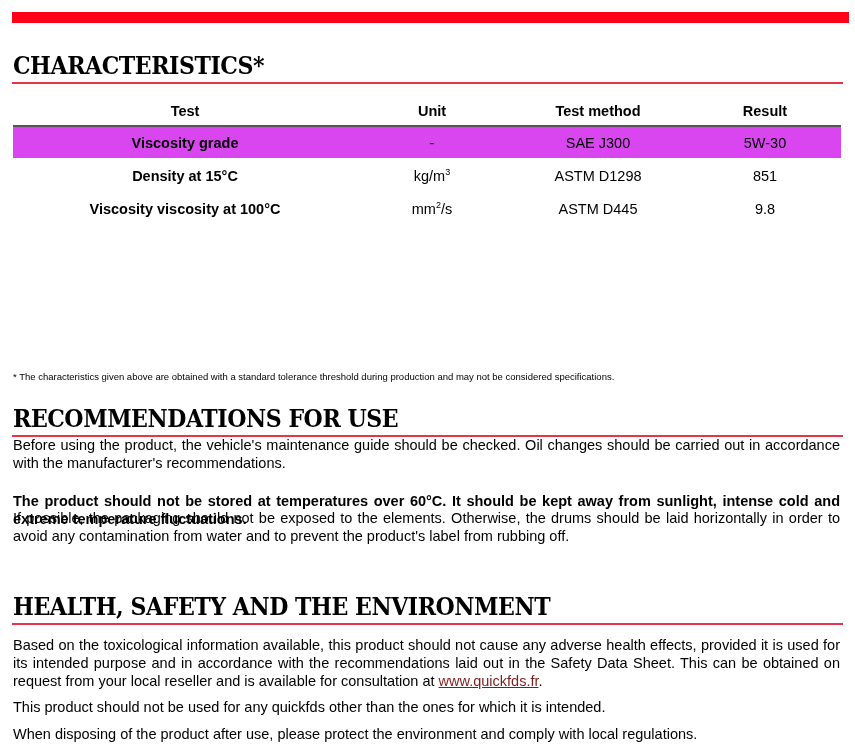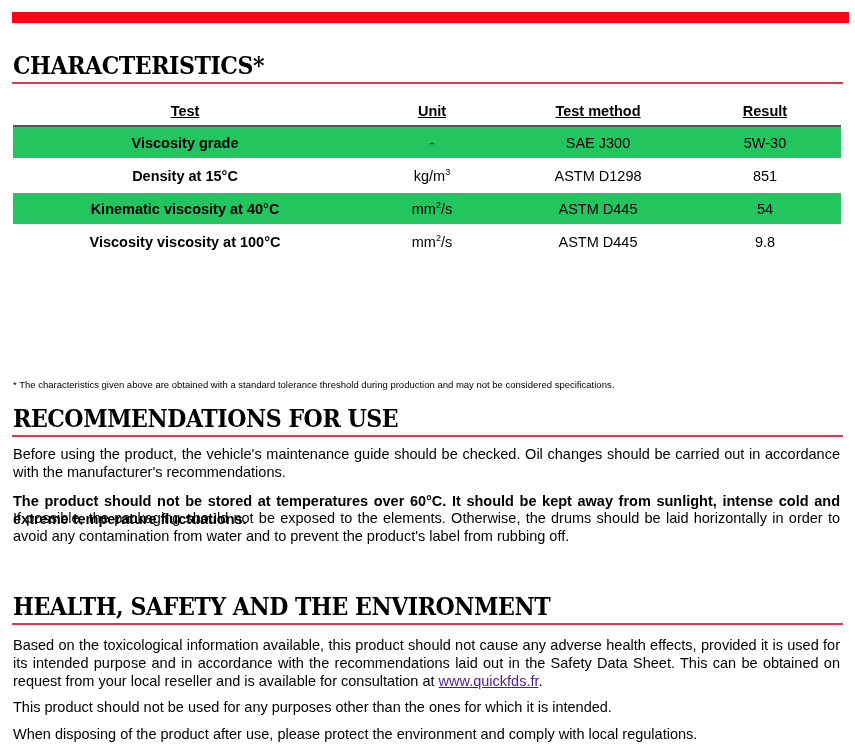--- a/index.html
+++ b/index.html
@@ -1,32 +1,32 @@
 <!DOCTYPE html>
 <html><head>
 <meta charset="utf-8">
 <style>
   html, body { margin: 0; padding: 0; background: #ffffff; }
   body { width: 855px; height: 749px; position: relative; overflow: hidden; font-family: "Liberation Sans", sans-serif; color: #000; }
   .top-bar { position: absolute; left: 12px; top: 12px; width: 837px; height: 11px; background: #ff0019; }
   .section-title { position: absolute; left: 13px; font-family: "DejaVu Serif", serif; font-weight: bold; font-size: 24px; letter-spacing: -0.5px; margin: 0; line-height: 28px; transform: scaleX(0.92); transform-origin: left center; white-space: nowrap; }
   .rule { position: absolute; left: 12px; width: 831px; height: 2px; background: #e8344a; }
   table.chars { position: absolute; left: 13px; top: 96px; width: 828px; border-collapse: collapse; font-size: 14.5px; }
-  table.chars th { font-weight: bold; height: 29px; text-align: center; border-bottom: 2px solid #555; padding: 0; text-decoration: underline; }
+  table.chars th { font-weight: bold; height: 29px; text-align: center; border-bottom: 2px solid #555; padding: 0; }
   table.chars td { height: 31px; padding: 0; text-align: center; border-top: 2px solid #fff; }
-  table.chars tr.shaded td { background: #22c55e; }
+  table.chars tr.shaded td { background: #d946ef; }
   table.chars td.test { font-weight: bold; }
   table.chars col.c1 { width: 344px; }
   table.chars col.c2 { width: 150px; }
   table.chars col.c3 { width: 182px; }
   table.chars col.c4 { width: 152px; }
   sup { font-size: 9px; line-height: 0; }
-  .footnote { position: absolute; left: 13px; top: 371px; font-size: 9.5px; white-space: nowrap; margin-top: 8px; }
+  .footnote { position: absolute; left: 13px; top: 371px; font-size: 9.5px; white-space: nowrap; }
   .para { position: absolute; left: 13px; width: 827px; font-size: 14.5px; line-height: 18px; text-align: justify; margin: 0; }
-  .link { text-decoration: underline; color: #4c1d95; }
+  .link { text-decoration: underline; color: #7f1d1d; }
 </style>
 </head>
 <body>
 
 <div class="top-bar"></div>
 
 <h2 class="section-title" style="top:52px;">CHARACTERISTICS*</h2>
 <div class="rule" style="top:82px;"></div>
 
 <table class="chars">
@@ -50,42 +50,36 @@
         <td><span>-</span></td>
         <td>SAE J300</td>
         <td>5W-30</td>
       </tr>
       <tr>
         <td class="test">Density at 15°C</td>
         <td><span>kg/m</span><sup>3</sup></td>
         <td>ASTM D1298</td>
         <td>851</td>
       </tr>
-      <tr class="shaded">
-        <td class="test">Kinematic viscosity at 40°C</td>
-        <td><span>mm</span><sup>2</sup><span>/s</span></td>
-        <td>ASTM D445</td>
-        <td>54</td>
-      </tr>
       <tr>
         <td class="test">Viscosity viscosity at 100°C</td>
         <td><span>mm</span><sup>2</sup><span>/s</span></td>
         <td>ASTM D445</td>
         <td>9.8</td>
       </tr>
     </tbody>
 </table>
 
 <div class="footnote">* The characteristics given above are obtained with a standard tolerance threshold during production and may not be considered specifications.</div>
 
 <h2 class="section-title" style="top:405px;">RECOMMENDATIONS FOR USE</h2>
 <div class="rule" style="top:435px;"></div>
 
-<p class="para" style="top:445px;">Before using the product, the vehicle's maintenance guide should be checked. Oil changes should be carried out in accordance with the manufacturer's recommendations.</p>
+<p class="para" style="top:436px;">Before using the product, the vehicle's maintenance guide should be checked. Oil changes should be carried out in accordance with the manufacturer's recommendations.</p>
 <p class="para" style="top:492px;font-weight:bold;">The product should not be stored at temperatures over 60°C. It should be kept away from sunlight, intense cold and extreme temperature fluctuations.</p>
 <p class="para" style="top:509px;">If possible, the packaging should not be exposed to the elements. Otherwise, the drums should be laid horizontally in order to avoid any contamination from water and to prevent the product's label from rubbing off.</p>
 
 <h2 class="section-title" style="top:593px;">HEALTH, SAFETY AND THE ENVIRONMENT</h2>
 <div class="rule" style="top:623px;"></div>
 
 <p class="para" style="top:636px;"><span>Based on the toxicological information available, this product should not cause any adverse health effects, provided it is used for its intended purpose and in accordance with the recommendations laid out in the Safety Data Sheet. This can be obtained on request from your local reseller and is available for consultation at </span><a class="link">www.quickfds.fr</a><span>.</span></p>
-<p class="para" style="top:698px;">This product should not be used for any purposes other than the ones for which it is intended.</p>
+<p class="para" style="top:698px;">This product should not be used for any quickfds other than the ones for which it is intended.</p>
 <p class="para" style="top:725px;">When disposing of the product after use, please protect the environment and comply with local regulations.</p>
 
 </body></html>

